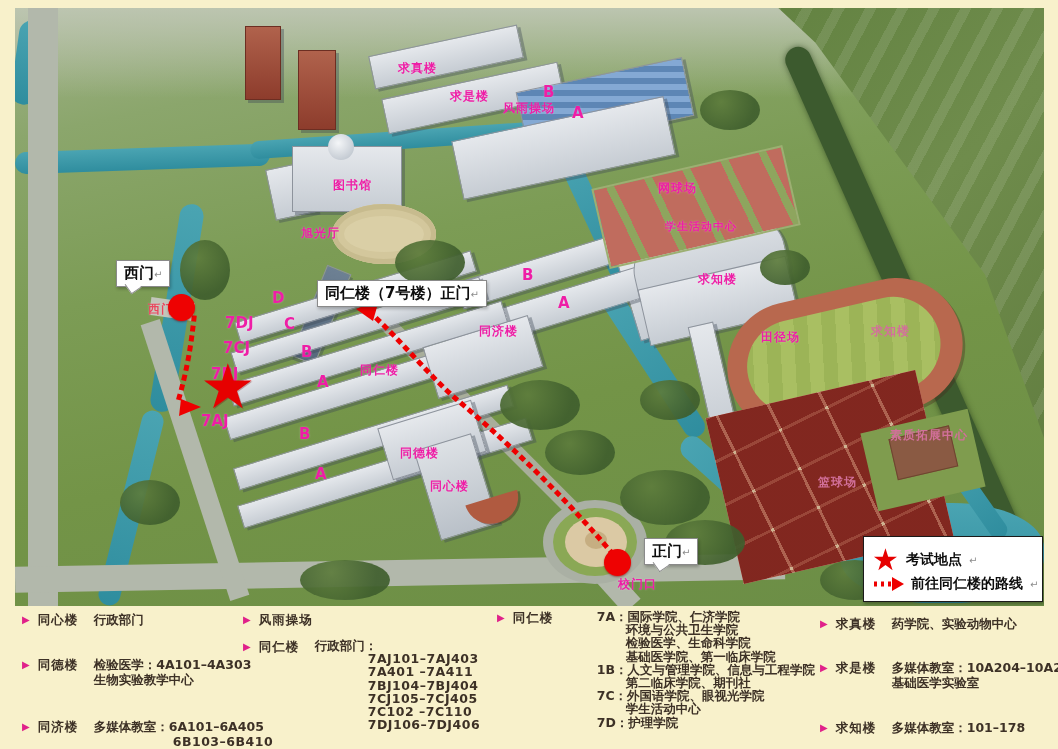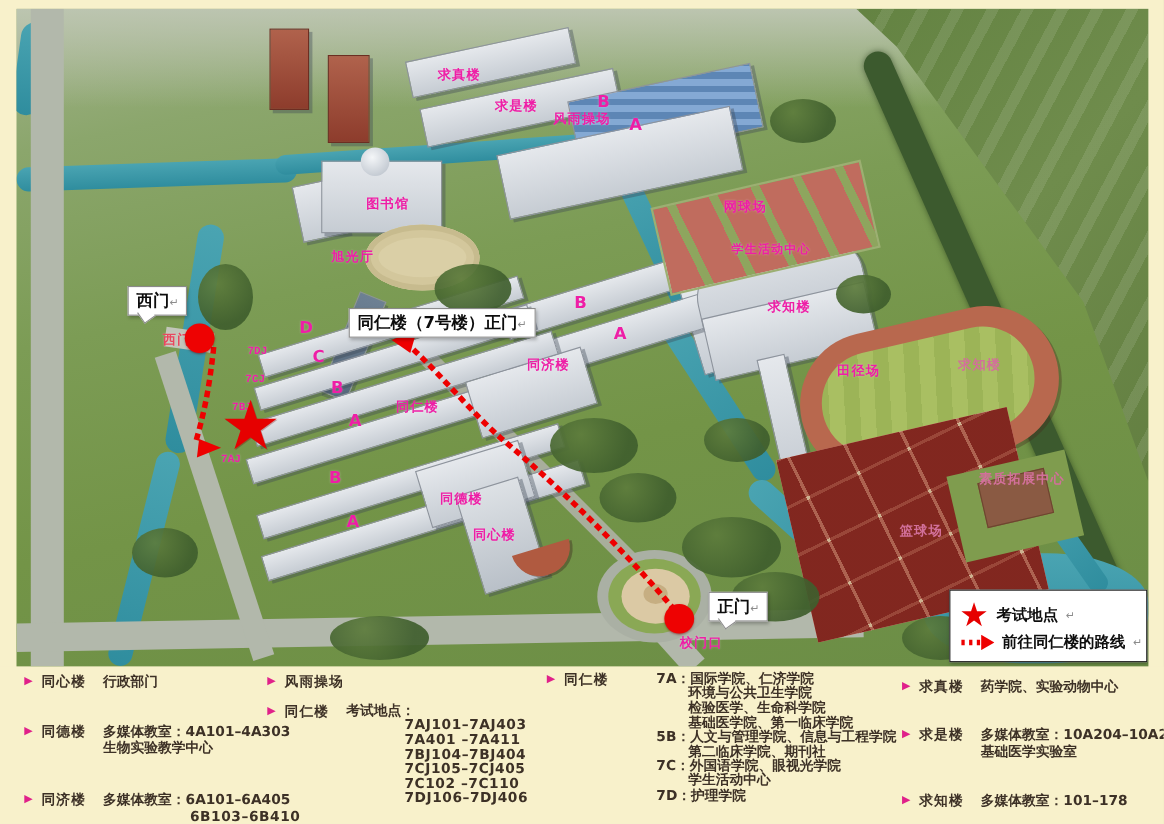--- a/index.html
+++ b/index.html
@@ -19,21 +19,21 @@
         transform:rotate(-24deg);transform-origin:top center;box-shadow:0 0 6px rgba(30,50,20,.6);}
   .water{background:linear-gradient(#4aa4b2,#2f8d9e);border-radius:14px;}
   .road{background:#b2b8ab;}
   .bld{background:linear-gradient(#e5e8ec,#c6ccd3);border:1px solid #8d939c;
        box-shadow:3px 3px 0 rgba(60,70,85,.38);}
   .tree{background:radial-gradient(circle at 35% 30%,#5d7c3c,#3f5e2d 70%);border-radius:50%;opacity:.92;}
   
   .ml{position:absolute;color:#ee1ea6;font-weight:bold;font-size:12px;line-height:1.1;
       letter-spacing:1px;white-space:nowrap;text-shadow:0 0 2px rgba(255,255,255,.35);}
   .ml.letter{font-size:15px;letter-spacing:0;}
-  .ml.small{font-size:10px;letter-spacing:0;font-family:Liberation Mono, monospace;}
+  .ml.small{font-size:15px;letter-spacing:0;}
   .ml.faded{color:#d2709a;text-shadow:none;}
   .callout{position:absolute;background:#fff;border:1px solid #8a8a8a;color:#0d0d0d;
       font-weight:bold;font-size:15px;line-height:1;padding:5px 7px;white-space:nowrap;
       box-shadow:1px 2px 3px rgba(0,0,0,.25);}
   .callout .mark{color:#8c8c8c;font-size:10px;font-weight:normal;}
   .tail-b{position:absolute;left:10px;bottom:-6px;width:11px;height:11px;background:#fff;
       border-right:1px solid #8a8a8a;border-bottom:1px solid #8a8a8a;transform:rotate(55deg);}
   .tail-t{position:absolute;left:24px;top:-6px;width:11px;height:11px;background:#fff;
       border-left:1px solid #8a8a8a;border-top:1px solid #8a8a8a;transform:rotate(55deg);}
   .dot{position:absolute;width:27px;height:27px;border-radius:50%;background:#ee0202;
@@ -220,21 +220,21 @@
         <span class="bullet">▶</span>
         <span class="gname">同心楼</span>
         <div class="glines">
             <div>行政部门</div>
           </div>
       </div>
       <div class="grp" style="margin-top:28px">
         <span class="bullet">▶</span>
         <span class="gname">同德楼</span>
         <div class="glines">
-          <div>多媒体教室：4A101–4A303</div>
+          <div>检验医学：4A101–4A303</div>
           <div>生物实验教学中心</div>
         </div>
       </div>
       <div class="grp" style="margin-top:32px">
         <span class="bullet">▶</span>
         <span class="gname">同济楼</span>
         <div class="glines">
           <div>多媒体教室：6A101–6A405</div>
           <div class="indcol1">6B103–6B410</div>
         </div>
@@ -243,41 +243,41 @@
 
     <div class="col col2" style="left:243px;top:6px;width:252px">
       <div class="grp">
         <span class="bullet">▶</span>
         <span class="gname">风雨操场</span>
       </div>
       <div class="grp" style="margin-top:10px">
         <span class="bullet">▶</span>
         <span class="gname">同仁楼</span>
         <div class="glines">
-          <div>考试地点：</div>
+          <div>行政部门：</div>
           <div class="numind">7AJ101–7AJ403</div>
           <div class="numind">7A401 –7A411</div>
           <div class="numind">7BJ104–7BJ404</div>
           <div class="numind">7CJ105–7CJ405</div>
           <div class="numind">7C102 –7C110</div>
           <div class="numind">7DJ106–7DJ406</div>
         </div>
       </div>
     </div>
 
     <div class="col col3" style="left:497px;top:4px;width:325px">
       <div class="grp">
         <span class="bullet">▶</span>
         <span class="gname">同仁楼</span>
         <div class="glines">
           <div class="ind1">7A：国际学院、仁济学院</div>
           <div class="ind2">环境与公共卫生学院</div>
           <div class="ind2">检验医学、生命科学院</div>
           <div class="ind2">基础医学院、第一临床学院</div>
-          <div class="ind1">5B：人文与管理学院、信息与工程学院</div>
+          <div class="ind1">1B：人文与管理学院、信息与工程学院</div>
           <div class="ind2">第二临床学院、期刊社</div>
           <div class="ind1">7C：外国语学院、眼视光学院</div>
           <div class="ind2">学生活动中心</div>
           <div class="ind1">7D：护理学院</div>
         </div>
       </div>
     </div>
 
     <div class="col col4" style="left:820px;top:10px;width:228px">
       <div class="grp">

